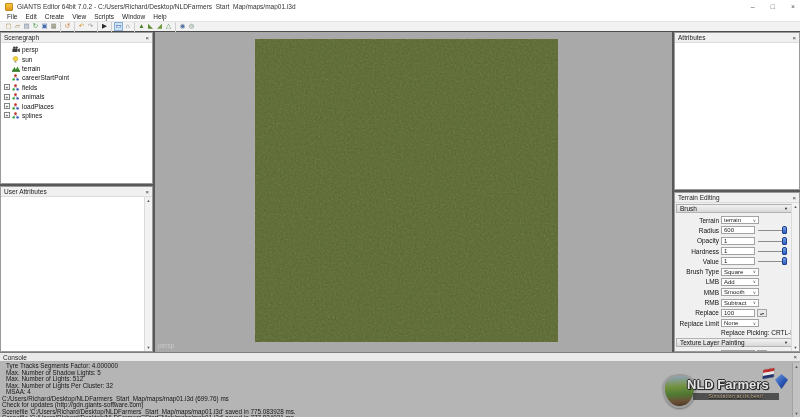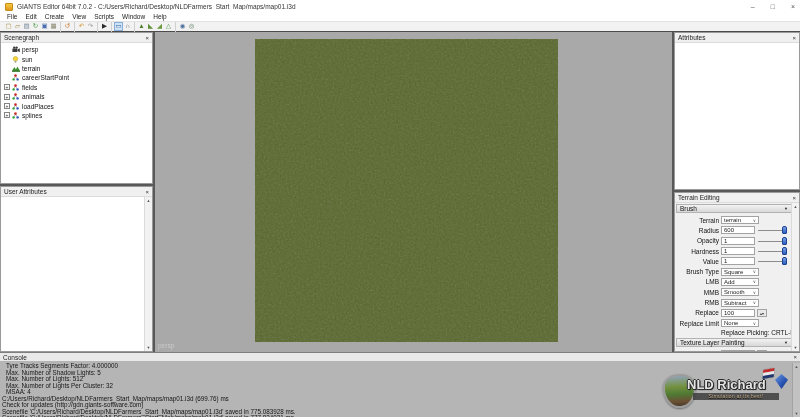--- a/index.html
+++ b/index.html
@@ -429,21 +429,21 @@
     <div class="console-line">Scenefile 'C:/Users/Richard/Desktop/NLDFarmers_Start_Map/maps/map01.i3d' saved in 775.083928 ms.</div>
     <div class="console-line">Scenefile 'C:/Users/Richard/Desktop/NLDFarmers_Start_Map/maps/map01.i3d' saved in 777.824031 ms.</div>
   </div>
   <div class="vscroll">
     <span class="arr up">▲</span>
     <span class="arr down">▼</span>
   </div>
 
   <div class="logo">
     <div class="shield"></div>
-    <div class="brand">NLD Richard</div>
+    <div class="brand">NLD Farmers</div>
     <div class="tagline">Simulation at its best!</div>
     <div class="flag">
         <div class="r"></div>
         <div class="w"></div>
         <div class="b"></div>
       </div>
     <div class="gem"></div>
   </div>
 </div>
 

